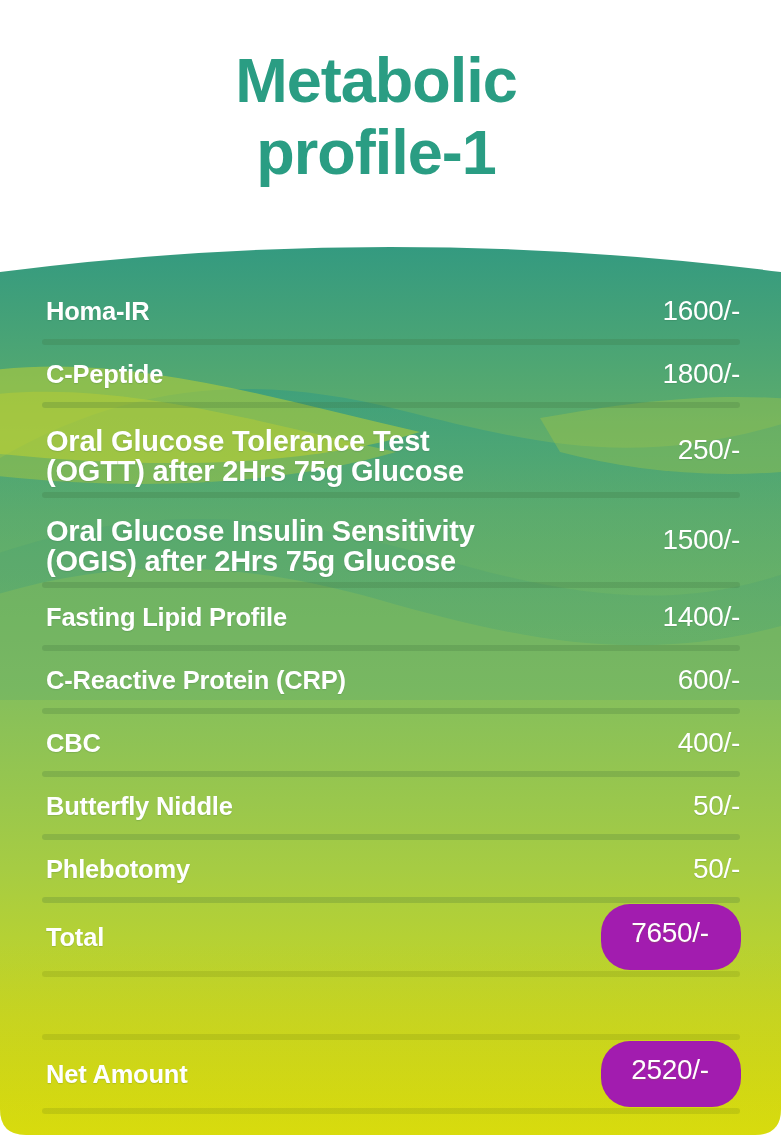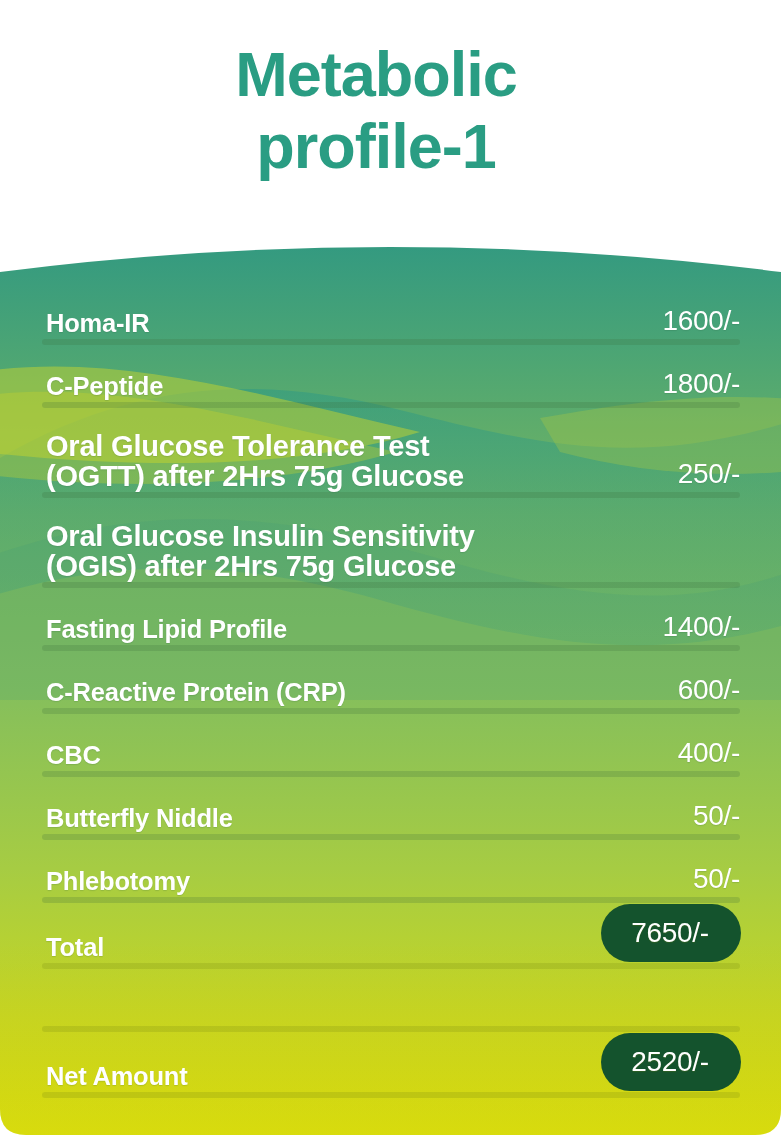--- a/index.html
+++ b/index.html
@@ -16,21 +16,21 @@
     width: 781px;
     height: 1135px;
     background: #ffffff;
     overflow: hidden;
   }
 
   
   .title-block {
     position: absolute;
     left: 0;
-    top: 38px;
+    top: 44px;
     width: 752px;
     text-align: center;
     z-index: 40;
     pointer-events: none;
   }
   .title-line {
     display: block;
     color: #2a9d83;
     font-family: "Liberation Sans", sans-serif;
     font-weight: bold;
@@ -67,21 +67,21 @@
   }
   .row {
     position: relative;
     display: flex;
     align-items: center;
     box-sizing: border-box;
     padding: 0 41px 0 46px;
   }
   .row-inner {
     display: flex;
-    align-items: flex-end;
+    align-items: center;
     width: 100%;
     min-height: 55px;
     gap: 12px;
   }
   .row.two-line .row-inner {
     min-height: 82px;
   }
   .label {
     flex: 1 1 auto;
     color: #ffffff;
@@ -102,23 +102,23 @@
     color: #ffffff;
     font-weight: normal;
     font-size: 28px;
     line-height: 34px;
     letter-spacing: -0.3px;
     text-align: right;
     min-width: 138px;
     text-shadow: 0 1px 1px rgba(40,90,60,0.18);
   }
   .row.highlight .price {
-    background: #14532d;
+    background: #a21caf;
     min-width: 138px;
-    padding: 12px 2px 12px 0;
+    padding: 12px 2px 20px 0;
     margin-right: -1px;
     text-align: center;
     text-shadow: 0 1px 1px rgba(120,130,10,0.25);
     border-radius: 29px;
   }
   .sep {
     position: relative;
     height: 8px;
     margin: 0 41px 0 42px;
   }
@@ -214,20 +214,21 @@
           <div class="price">250/-</div>
         </div>
       </div>
       <div class="sep"></div>
       <div class="row two-line">
         <div class="row-inner">
           <div class="label">
             <div>Oral Glucose Insulin Sensitivity</div>
             <div>(OGIS) after 2Hrs 75g Glucose</div>
           </div>
+          <div class="price">1500/-</div>
         </div>
       </div>
       <div class="sep"></div>
       <div class="row">
         <div class="row-inner">
           <div class="label">Fasting Lipid Profile</div>
           <div class="price">1400/-</div>
         </div>
       </div>
       <div class="sep"></div>

